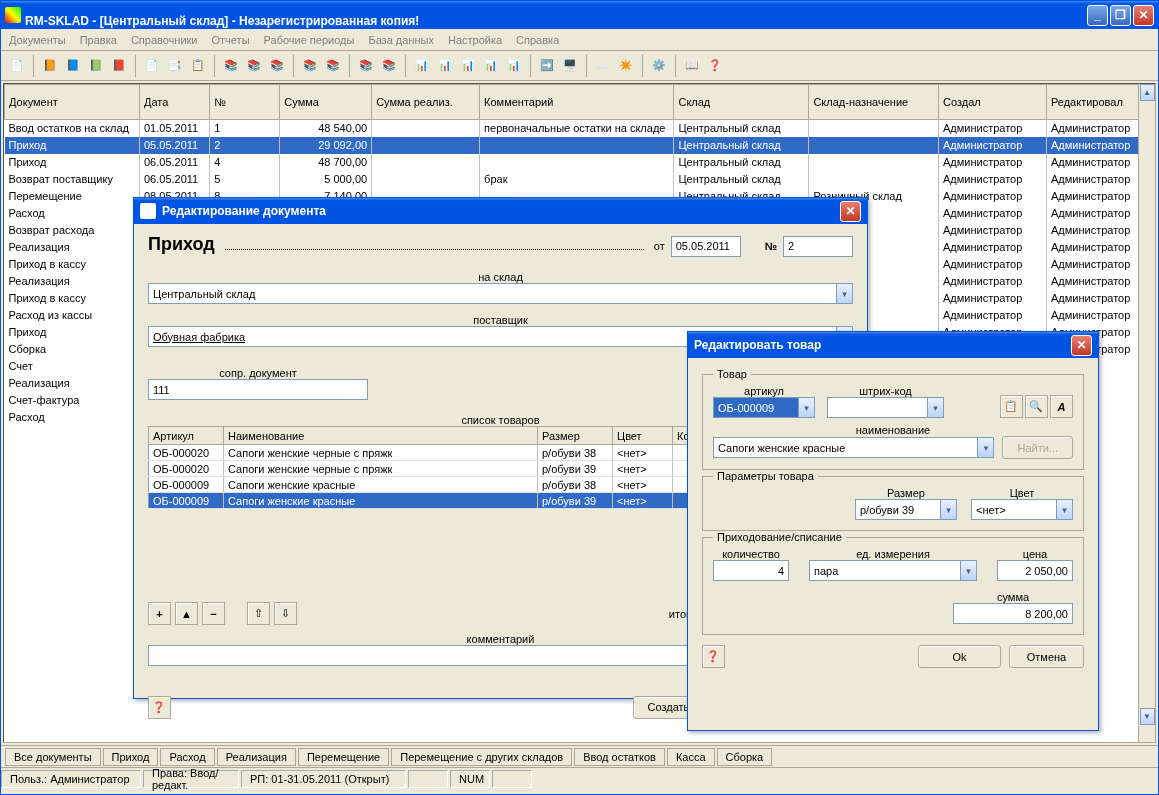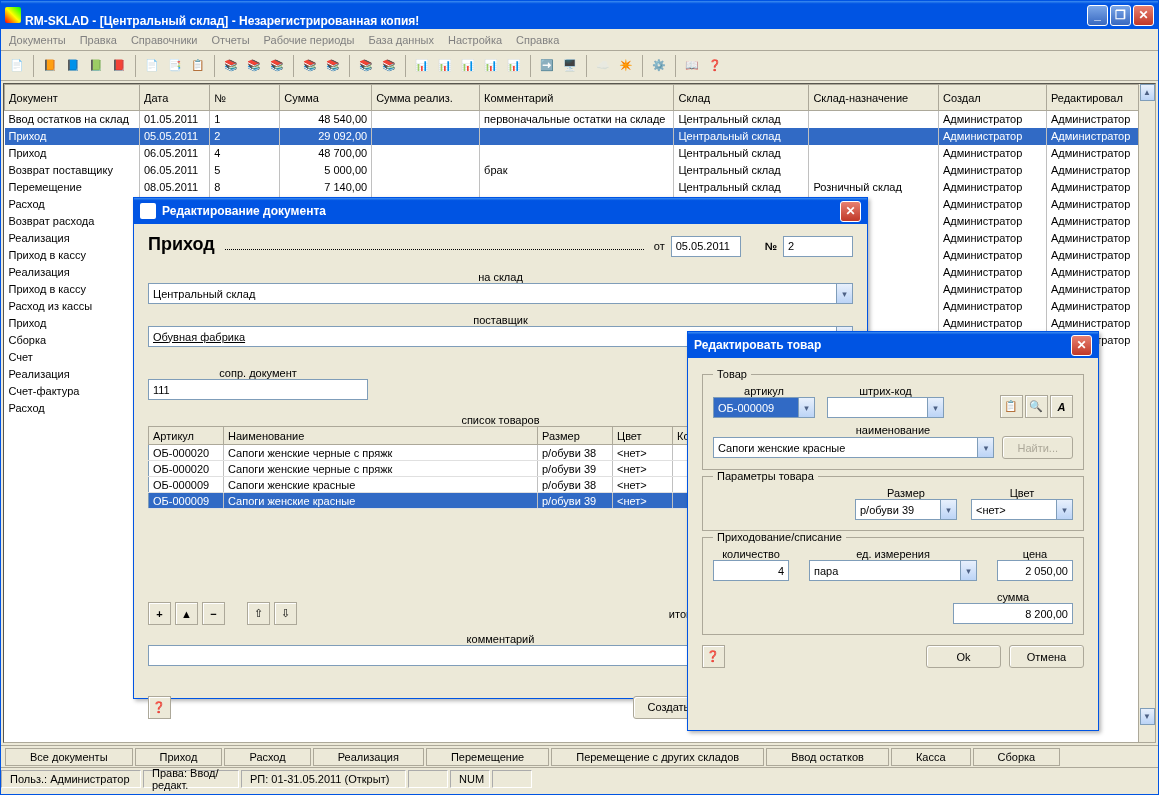--- a/index.html
+++ b/index.html
@@ -16,27 +16,27 @@
 
 .menubar { height: 22px; background: #ece9d8; display: flex; align-items: center; padding: 0 8px; gap: 14px; border-bottom: 1px solid #aca899; }
 .menubar span { color: #808080; cursor: pointer; }
 
 .toolbar { height: 30px; background: #ece9d8; display: flex; align-items: center; padding: 0 6px; gap: 3px; border-bottom: 1px solid #aca899; }
 .tb-btn { width: 20px; height: 20px; display:flex; align-items:center; justify-content:center; cursor:pointer;}
 .tb-sep { width:1px; height:22px; background:#aca899; margin:0 3px;}
 
 .grid-area { position: relative; height: 660px; background: white; border: 1px inset #aca899; margin: 2px; overflow: hidden;}
 .grid-table { width: 100%; border-collapse: collapse; table-layout: fixed; }
-.grid-table th { background: #ece9d8; border: 1px solid #aca899; font-weight: normal; text-align: left; padding: 2px 4px; height: 26px; white-space: nowrap; overflow: hidden; }
+.grid-table th { background: #ece9d8; border: 1px solid #aca899; font-weight: normal; text-align: left; padding: 2px 4px; height: 35px; white-space: nowrap; overflow: hidden; }
 .grid-table td { border-right: 1px solid #c0c0c0; padding: 1px 4px; height: 17px; white-space: nowrap; overflow: hidden; text-overflow: ellipsis; }
 .grid-table tr.sel td { background: #316ac5; color: white; }
 .grid-table td.num { text-align: right; }
 
 .tabs-bar { height: 22px; background: #ece9d8; display: flex; align-items: center; padding: 0 4px; gap: 2px; border-top: 1px solid #aca899;}
-.tab { padding: 2px 24px; background: #ece9d8; border: 1px solid #aca899; cursor: pointer; font-size: 11px;}
+.tab { padding: 2px 8px; background: #ece9d8; border: 1px solid #aca899; cursor: pointer; font-size: 11px;}
 .statusbar { height: 22px; background: #ece9d8; display: flex; align-items: center; border-top: 1px solid #aca899; font-size: 11px; }
 .status-cell { border: 1px inset #fff; padding: 1px 8px; height: 18px; display:flex; align-items:center; margin-right:2px;}
 
 
 .dialog { position: absolute; background: #ece9d8; border: 1px solid #0054e3; box-shadow: 2px 2px 4px rgba(0,0,0,0.3); }
 .dlg-title { height: 26px; background: linear-gradient(to bottom,#3c8cf0 0%,#0054e3 10%,#0054e3 100%); color: white; font-weight: bold; font-size: 12px; display: flex; align-items: center; padding: 0 6px; }
 .dlg-title .ti { width:16px; height:16px; margin-right:6px; background:#fff; border-radius:2px;}
 .dlg-title .tt { flex:1; }
 .dlg-body { padding: 10px 14px; }
 .label { color: #000; text-align: center; }
@@ -638,17 +638,17 @@
           </div>
         </div>
       </div>
     </div>
 
     <div style="display:flex;align-items:center;gap:8px;margin-top:10px;">
       <div class="sq-btn">
           <span>❓</span>
         </div>
       <div style="flex:1"></div>
-      <button class="btn" style="width:75px">Ok</button>
+      <button class="btn" style="width:83px">Ok</button>
       <button class="btn" style="width:75px">Отмена</button>
     </div>
   </div>
 </div>
 
 </body></html>

